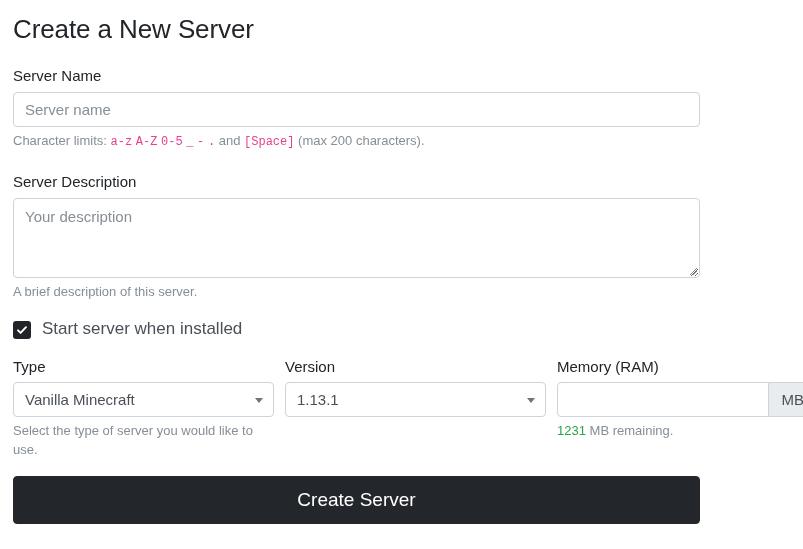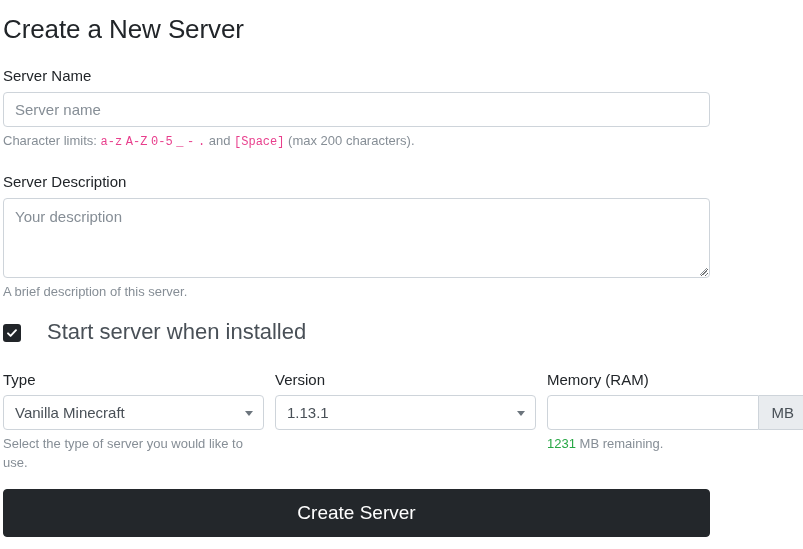--- a/index.html
+++ b/index.html
@@ -12,21 +12,21 @@
     width: 803px;
     height: 549px;
     font-family: "Liberation Sans", sans-serif;
     color: #212529;
     overflow: hidden;
   }
   .page {
     position: relative;
     width: 713px;
     height: 549px;
-    padding: 0 3px;
+    padding: 0 13px;
   }
   
   .page-title {
     font-size: 26px;
     font-weight: 400;
     line-height: 1.2;
     color: #212529;
     margin: 0;
     padding-top: 14px;
     letter-spacing: -0.1px;
@@ -92,31 +92,31 @@
     border-radius: 3px;
     background: #212529;
     display: inline-flex;
     align-items: center;
     justify-content: center;
     flex: 0 0 auto;
     cursor: pointer;
   }
   .check-box svg { display: block; }
   .check-label {
-    margin-left: 26px;
-    font-size: 22px;
+    margin-left: 11px;
+    font-size: 17px;
     font-weight: 400;
     color: #495057;
     line-height: 1.2;
     cursor: pointer;
   }
   
   .row3 {
     display: flex;
-    margin-top: 24px;
+    margin-top: 17px;
   }
   .col3 {
     width: 261px;
     flex: 0 0 261px;
   }
   .col3 + .col3 { margin-left: 11px; }
   select.form-control {
     appearance: none;
     -webkit-appearance: none;
     -moz-appearance: none;

